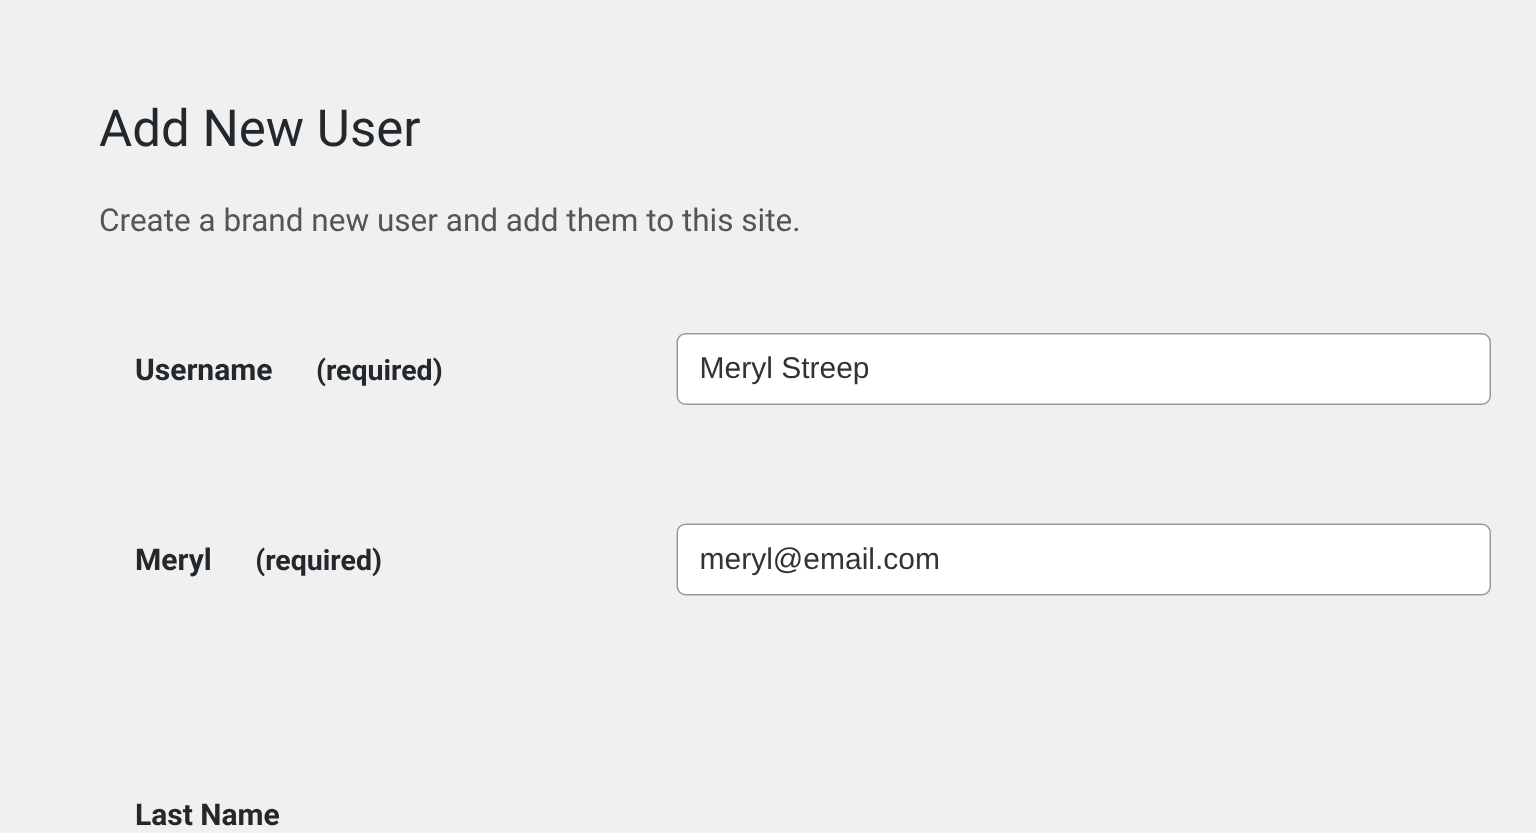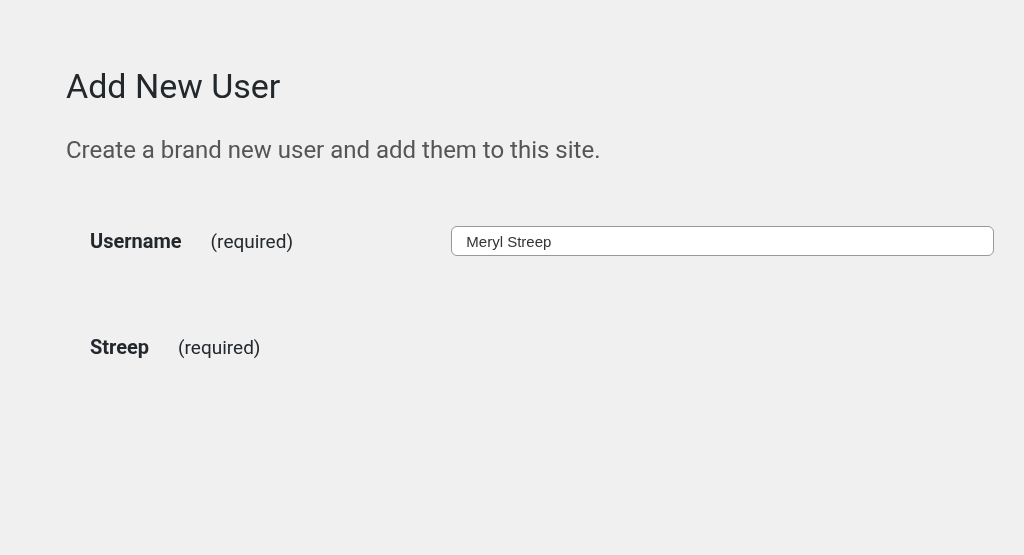--- a/index.html
+++ b/index.html
@@ -15,44 +15,44 @@
       padding: 30px 30px 30px 30px;
       color: #23282d;
     }
     h1.page-title {
       font-size: 34px;
       font-weight: 400;
       color: #23282d;
       margin-bottom: 30px;
     }
     p.description {
-      font-size: 24px;
+      font-size: 21px;
       color: #555;
       margin-bottom: 50px;
     }
     .form-row {
       display: flex;
       align-items: center;
       margin-bottom: 55px;
     }
     .form-label {
       width: 370px;
       font-size: 20px;
       font-weight: 700;
       color: #23282d;
     }
     .form-label .hint {
-      font-weight: 400;
+      font-weight: 700;
       font-size: 19px;
     }
     .form-input {
       width: 573px;
-      height: 30px;
+      height: 48px;
       padding: 8px 14px;
-      font-size: 15px;
+      font-size: 20px;
       color: #333;
       background: #fff;
       border: 1px solid #999;
       border-radius: 6px;
       outline: none;
     }
   </style>
 </head>
 <body>
 
@@ -63,22 +63,26 @@
 <div class="form-row">
   <label class="form-label">
     <span>Username</span>
     <span class="hint">(required)</span>
   </label>
   <input type="text" class="form-input" value="Meryl Streep" style="">
 </div>
 
 <div class="form-row">
   <label class="form-label">
-    <span>Streep</span>
+    <span>Meryl</span>
     <span class="hint">(required)</span>
   </label>
+  <input type="text" class="form-input" value="meryl@email.com" style="">
 </div>
 
 <div class="form-row">
 </div>
 
 <div class="form-row">
+  <label class="form-label">
+    <span>Last Name</span>
+  </label>
 </div>
 
 </body></html>

